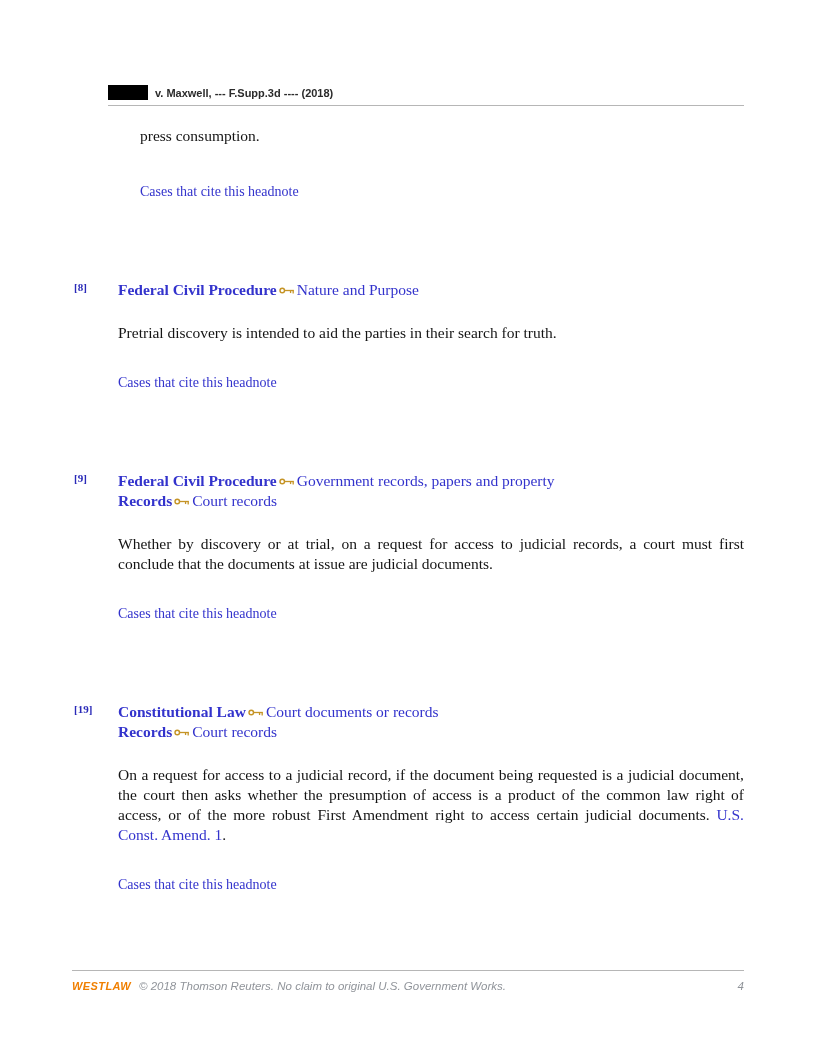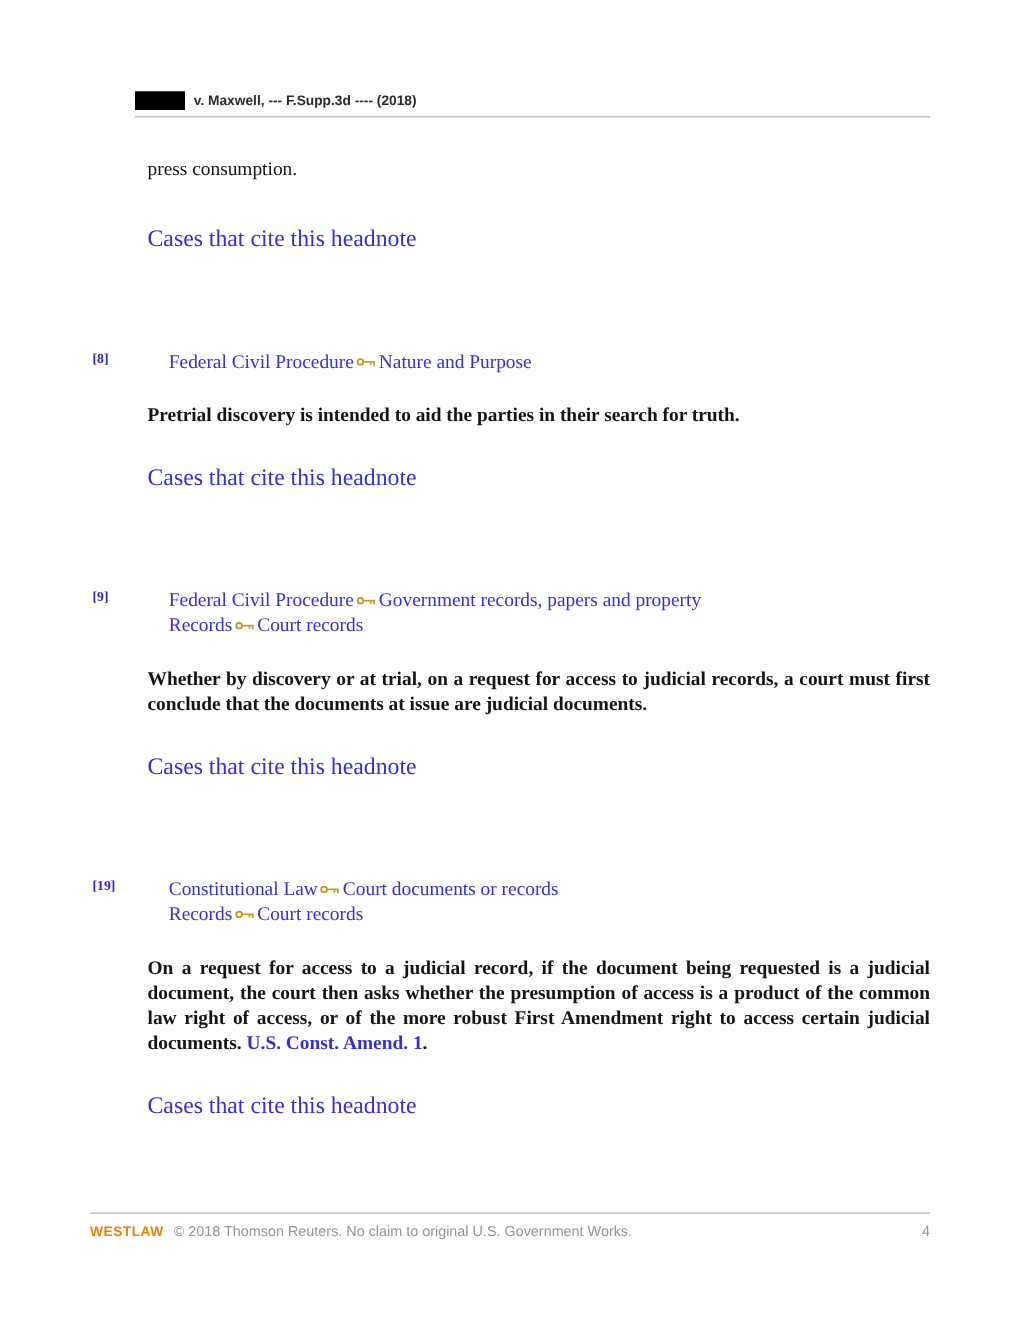--- a/index.html
+++ b/index.html
@@ -7,68 +7,68 @@
     position:relative;
     width:816px; height:1056px;
     margin:0 auto;
     background:#ffffff;
     font-family:"Liberation Serif", serif;
     color:#141414;
     overflow:hidden;
   }
 
   
-  .header { position:absolute; top:72px; left:72px; right:72px;padding-left:36px; }
+  .header { position:absolute; top:84px; left:72px; right:72px;padding-left:36px; }
   .header-row {
     display:flex; align-items:center; gap:7px;
     font-family:"Liberation Sans", sans-serif;
     font-weight:bold; font-size:11px; color:#2b2b2b;
     height:17px;
   }
   .redact { width:40px; height:15px; background:#000; display:inline-block; }
   .rule { border:none; border-top:1px solid #b6b6b6; margin:4px 0 0 0; height:0; }
 
   
   .content { position:absolute; top:93px; left:72px; right:72px; }
-  .indent { margin-left:46px; }
+  .indent { margin-left:68px; }
   .body-text {
     font-size:15.5px; line-height:20px; color:#141414;
     text-align:justify;
   }
   .single-line { text-align:left; }
   .first-para { margin-top:33px; }
   .cite-link {
     display:block; width:fit-content;
     margin-top:36px;
-    font-size:19px; line-height:20px;
+    font-size:14px; line-height:20px;
     color:#3333cc; text-decoration:none; cursor:pointer;
   }
 
   .headnote { position:relative; margin-left:46px; margin-top:78px; }
   .hn-num {
     position:absolute; left:-44px; top:1px;
     font-size:11px; font-weight:bold; color:#2a2ab8;
     line-height:12px;
   }
   .topic-line { line-height:20px; font-size:15.5px; }
-  .topic-link { font-weight:normal; color:#3333cc; text-decoration:none; cursor:pointer;margin-left:17px; }
+  .topic-link { font-weight:bold; color:#3333cc; text-decoration:none; cursor:pointer; }
   .subtopic-link { color:#3333cc; text-decoration:none; cursor:pointer;margin-top:12px; }
   .key-icon { display:inline-block; margin:0 2px; }
   .key-icon svg { width:16px; height:9px; display:inline-block; }
-  .hn-body { margin-top:23px;font-weight:bold; }
+  .hn-body { margin-top:23px; }
   .hn-cite { margin-top:30px; }
   .inline-link { color:#3333cc; text-decoration:none; cursor:pointer; }
 
   
   .footer { position:absolute; left:72px; right:72px; top:966px; }
   .footer-row {
     display:flex; align-items:flex-start;
     margin-top:9px;
     font-family:"Liberation Sans", sans-serif;
-    font-size:11.5px; color:#90949a;
+    font-size:11.5px; color:#90949a;font-style:italic;
   }
   .brand {
     font-weight:bold; font-size:11px; letter-spacing:0.4px;
     color:#f07f00;
   }
   .copyright { margin-left:8px; }
   .pagenum { margin-left:auto; }
 </style>
 </head>
 <body>

